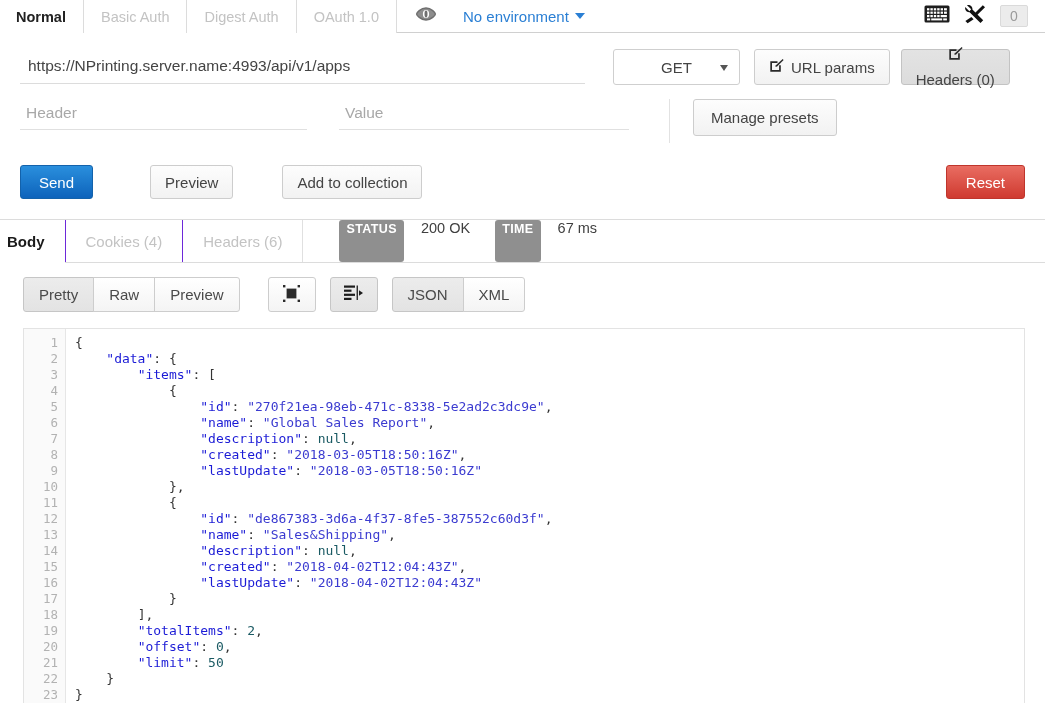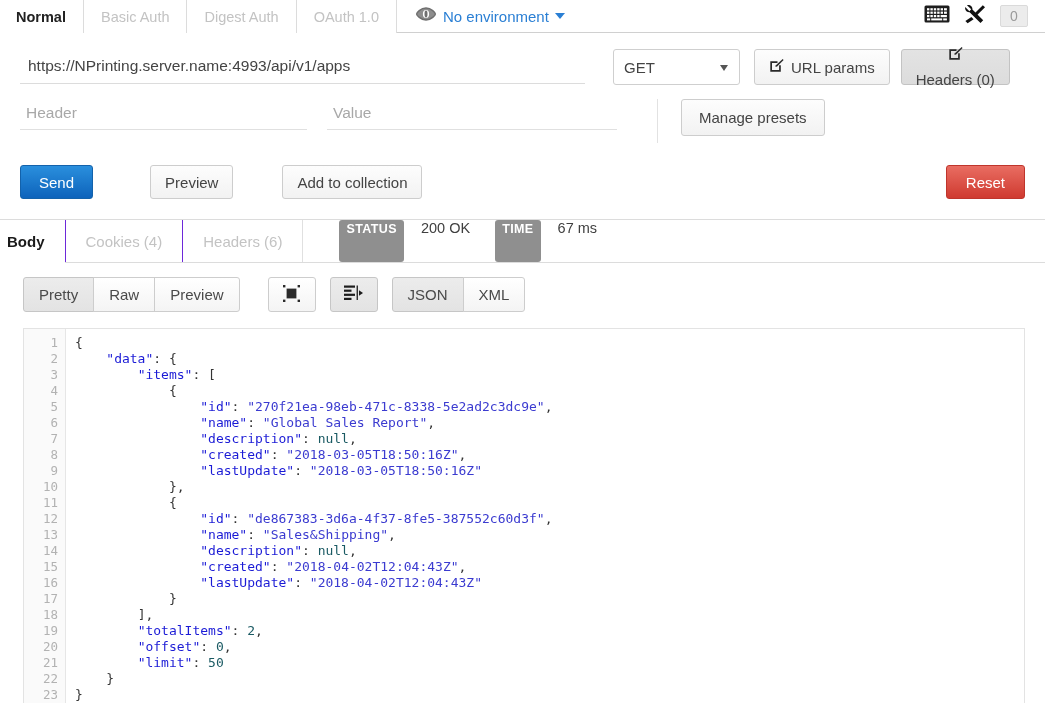--- a/index.html
+++ b/index.html
@@ -42,21 +42,21 @@
     border-right: 1px solid #dcdcdc;
   }
   .auth-tab.active::after {
     content: "";
     position: absolute; left: 0; right: 0; bottom: -1px; height: 1px;
     background: #fff;
   }
   .env-zone {
     display: flex; align-items: center;
     padding-left: 18px;
-    gap: 6px;
+    gap: 26px;
   }
   .eye-icon { display:block; }
   .env-link {
     font-size: 15px; color: #2a7fd4; cursor: pointer;
     display:flex; align-items:center; gap:6px;
   }
   .caret-down {
     width: 0; height: 0;
     border-left: 5px solid transparent;
     border-right: 5px solid transparent;
@@ -102,20 +102,21 @@
     margin-left: 28px;
     width: 127px; height: 36px;
     border: 1px solid #cfcfcf;
     border-radius: 3px;
     background: #fff;
     font-size: 15px; color: #444;
     display: flex; align-items: center;
     padding: 0 10px;
     position: relative;
     cursor: pointer;
+    justify-content: center;
   }
   .method-select .sel-caret {
     position: absolute; right: 11px; top: 50%;
     margin-top: -2px;
     width: 0; height: 0;
     border-left: 4px solid transparent;
     border-right: 4px solid transparent;
     border-top: 6px solid #555;
   }
   .btn {
@@ -151,21 +152,21 @@
     outline: none;
     font-size: 15.5px;
     color: #444;
     padding: 4px 6px 7px 6px;
     background: transparent;
     font-family: "Liberation Sans", sans-serif;
     height: 31px;
   }
   .hdr-input::placeholder { color: #a8a8a8; }
   .hdr-name { flex: 0 0 287px; }
-  .hdr-value { flex: 0 0 290px; margin-left: 20px; }
+  .hdr-value { flex: 0 0 290px; margin-left: 32px; }
   .hdr-divider {
     width: 1px; background: #e2e2e2;
     height: 44px;
     margin-left: 40px;
   }
   .manage-presets { margin-left: 23px; height: 37px; padding: 0 17px; font-size: 15px; }
 
   .action-row {
     display: flex; 
     margin-top: 22px;

